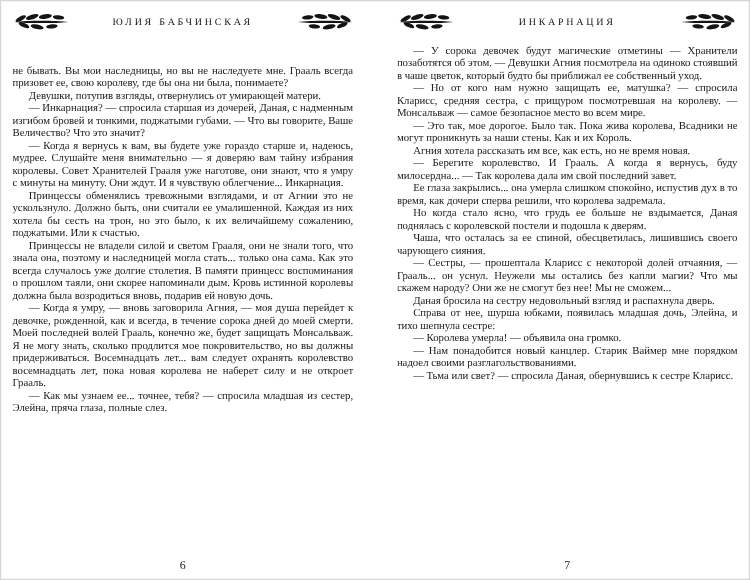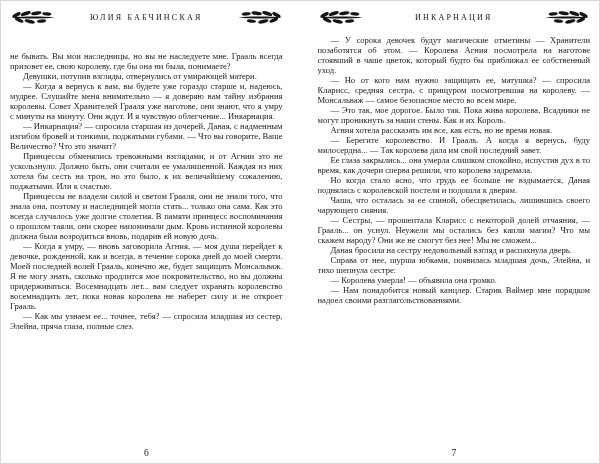--- a/index.html
+++ b/index.html
@@ -81,22 +81,22 @@
             <ellipse cx="14" cy="15" rx="7" ry="2.6" transform="rotate(24 14 15)"></ellipse>
             <ellipse cx="30" cy="17" rx="8" ry="2.8" transform="rotate(12 30 17)"></ellipse>
             <ellipse cx="48" cy="16.5" rx="7" ry="2.5" transform="rotate(-6 48 16.5)"></ellipse>
           </g>
         </svg>
       </span>
     </div>
     <div class="page-body">
       <p class="continuation">не бывать. Вы мои наследницы, но вы не наследуете мне. Грааль всегда призовет ее, свою королеву, где бы она ни была, понимаете?</p>
       <p>Девушки, потупив взгляды, отвернулись от умирающей матери.</p>
+      <p>— Инкарнация? — спросила старшая из дочерей, Даная, с надменным изгибом бровей и тонкими, поджатыми губами. — Что вы говорите, Ваше Величество? Что это значит?</p>
       <p>— Когда я вернусь к вам, вы будете уже гораздо старше и, надеюсь, мудрее. Слушайте меня внимательно — я доверяю вам тайну избрания королевы. Совет Хранителей Грааля уже наготове, они знают, что я умру с минуты на минуту. Они ждут. И я чувствую облегчение... Инкарнация.</p>
-      <p>— Инкарнация? — спросила старшая из дочерей, Даная, с надменным изгибом бровей и тонкими, поджатыми губами. — Что вы говорите, Ваше Величество? Что это значит?</p>
       <p>Принцессы обменялись тревожными взглядами, и от Агнии это не ускользнуло. Должно быть, они считали ее умалишенной. Каждая из них хотела бы сесть на трон, но это было, к их величайшему сожалению, поджатыми. Или к счастью.</p>
       <p>Принцессы не владели силой и светом Грааля, они не знали того, что знала она, поэтому и наследницей могла стать... только она сама. Как это всегда случалось уже долгие столетия. В памяти принцесс воспоминания о прошлом таяли, они скорее напоминали дым. Кровь истинной королевы должна была возродиться вновь, подарив ей новую дочь.</p>
       <p>— Когда я умру, — вновь заговорила Агния, — моя душа перейдет к девочке, рожденной, как и всегда, в течение сорока дней до моей смерти. Моей последней волей Грааль, конечно же, будет защищать Монсальваж. Я не могу знать, сколько продлится мое покровительство, но вы должны придерживаться. Восемнадцать лет... вам следует охранять королевство восемнадцать лет, пока новая королева не наберет силу и не откроет Грааль.</p>
       <p>— Как мы узнаем ее... точнее, тебя? — спросила младшая из сестер, Элейна, пряча глаза, полные слез.</p>
     </div>
     <div class="page-footer">
       <span>6</span>
     </div>
   </div>
 
@@ -126,32 +126,33 @@
             <ellipse cx="40" cy="4.5" rx="8" ry="2.8" transform="rotate(-8 40 4.5)"></ellipse>
             <ellipse cx="56" cy="5.5" rx="7" ry="2.5" transform="rotate(6 56 5.5)"></ellipse>
             <ellipse cx="14" cy="15" rx="7" ry="2.6" transform="rotate(24 14 15)"></ellipse>
             <ellipse cx="30" cy="17" rx="8" ry="2.8" transform="rotate(12 30 17)"></ellipse>
             <ellipse cx="48" cy="16.5" rx="7" ry="2.5" transform="rotate(-6 48 16.5)"></ellipse>
           </g>
         </svg>
       </span>
     </div>
     <div class="page-body">
-      <p>— У сорока девочек будут магические отметины — Хранители позаботятся об этом. — Королева Агния посмотрела на наготове стоявший в чаше цветок, который будто бы приближал ее собственный уход.</p>
+      <p>— У сорока девочек будут магические отметины — Хранители позаботятся об этом. — Девушки Агния посмотрела на одиноко стоявший в чаше цветок, который будто бы приближал ее собственный уход.</p>
       <p>— Но от кого нам нужно защищать ее, матушка? — спросила Кларисс, средняя сестра, с прищуром посмотревшая на королеву. — Монсальваж — самое безопасное место во всем мире.</p>
       <p>— Это так, мое дорогое. Было так. Пока жива королева, Всадники не могут проникнуть за наши стены. Как и их Король.</p>
       <p>Агния хотела рассказать им все, как есть, но не время новая.</p>
       <p>— Берегите королевство. И Грааль. А когда я вернусь, буду милосердна... — Так королева дала им свой последний завет.</p>
       <p>Ее глаза закрылись... она умерла слишком спокойно, испустив дух в то время, как дочери сперва решили, что королева задремала.</p>
       <p>Но когда стало ясно, что грудь ее больше не вздымается, Даная поднялась с королевской постели и подошла к дверям.</p>
       <p>Чаша, что осталась за ее спиной, обесцветилась, лишившись своего чарующего сияния.</p>
       <p>— Сестры, — прошептала Кларисс с некоторой долей отчаяния, — Грааль... он уснул. Неужели мы остались без капли магии? Что мы скажем народу? Они же не смогут без нее! Мы не сможем...</p>
       <p>Даная бросила на сестру недовольный взгляд и распахнула дверь.</p>
       <p>Справа от нее, шурша юбками, появилась младшая дочь, Элейна, и тихо шепнула сестре:</p>
       <p>— Королева умерла! — объявила она громко.</p>
       <p>— Нам понадобится новый канцлер. Старик Ваймер мне порядком надоел своими разглагольствованиями.</p>
+      <p>— Тьма или свет? — спросила Даная, обернувшись к сестре Кларисс.</p>
     </div>
     <div class="page-footer">
       <span>7</span>
     </div>
   </div>
 
 </div>
 
 </body></html>

